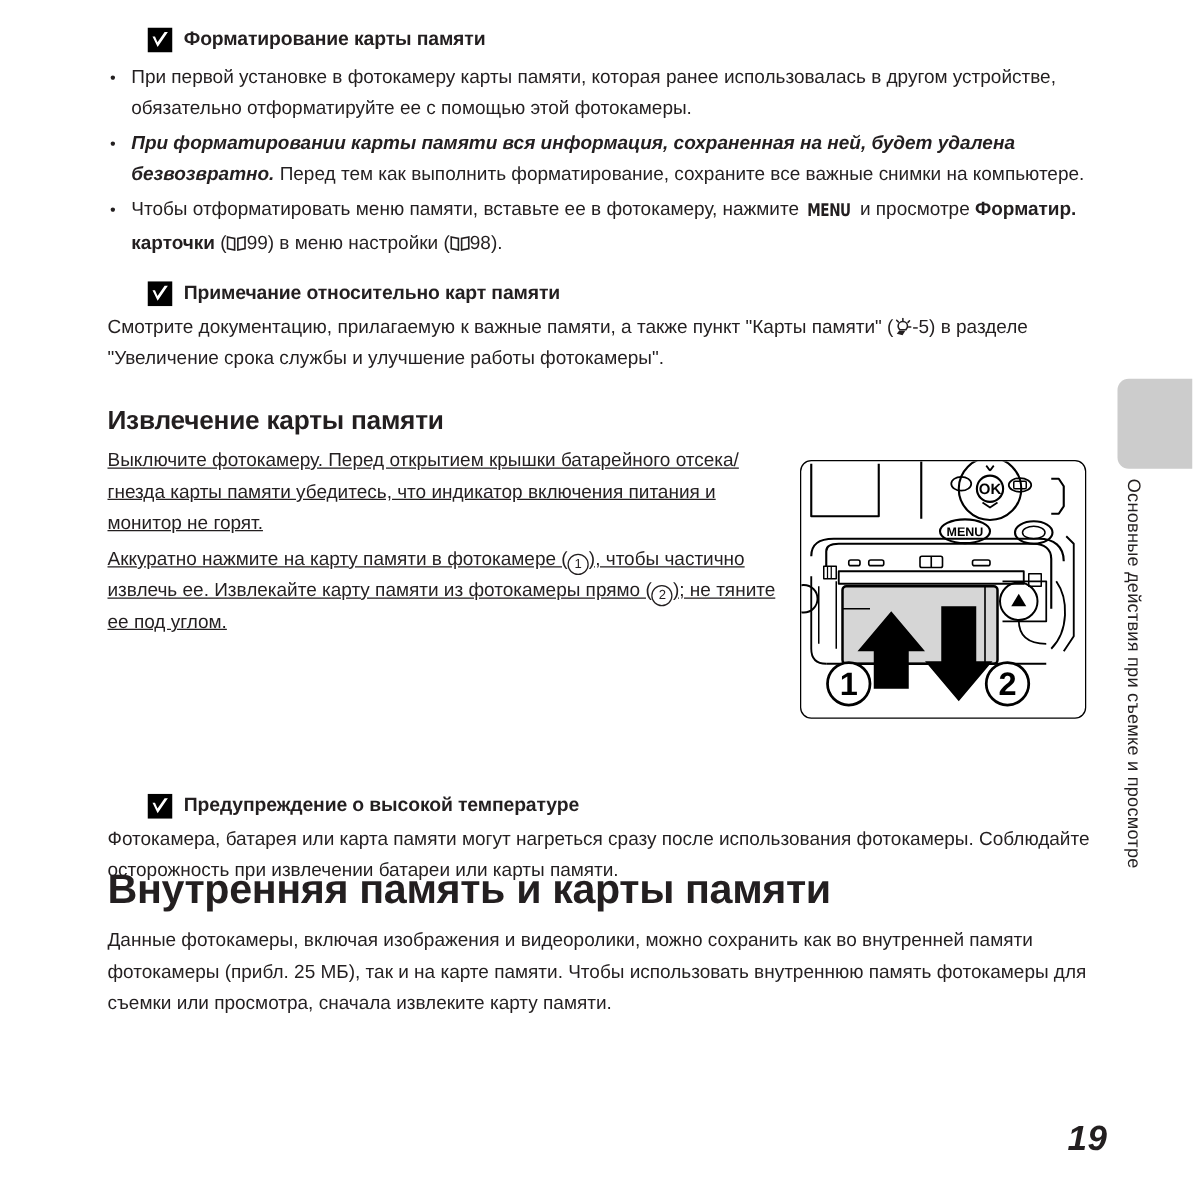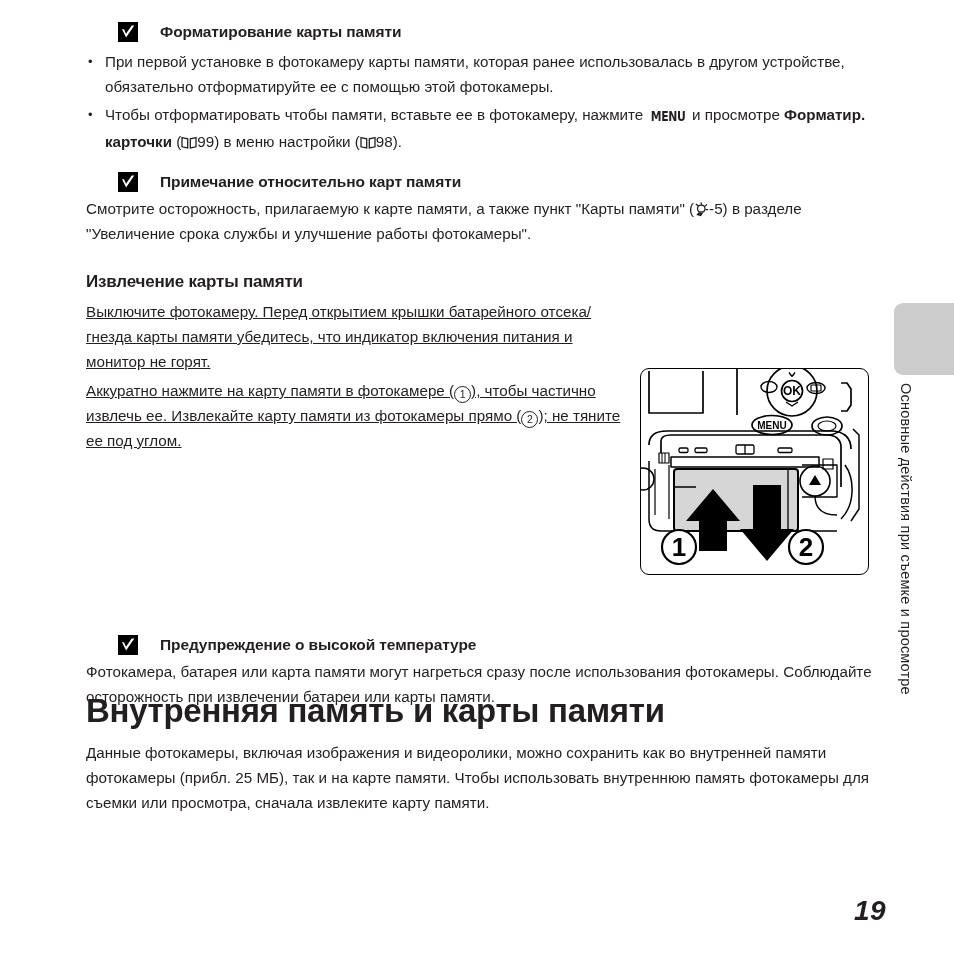--- a/index.html
+++ b/index.html
@@ -51,21 +51,21 @@
     position: absolute;
     left: 86px;
     top: 22px;
     width: 790px;
   }
 
   
   .note-head {
     display: flex;
     align-items: center;
-    gap: 22px;
+    gap: 9px;
     margin: 0;
     padding-left: 32px;
   }
   .check-icon {
     display: inline-block;
     width: 20px;
     height: 20px;
     flex: 0 0 20px;
     position: relative;
   }
@@ -101,21 +101,21 @@
   .bi { font-weight: bold; font-style: italic; }
   .b  { font-weight: bold; }
 
   p.body {
     margin: 4px 0 0 0;
     font-size: 15.2px;
     line-height: 25px;
   }
 
   h2.section {
-    font-size: 17px;
+    font-size: 21px;
     font-weight: bold;
     margin: 26px 0 7px 0;
     letter-spacing: -0.2px;
   }
   h1.bigsection {
     font-size: 33px;
     font-weight: bold;
     margin: 0;
     letter-spacing: -0.3px;
   }
@@ -206,42 +206,45 @@
           </svg>
         </span>
         <span class="note-head-text">Форматирование карты памяти</span>
       </div>
 
       <ul class="bullets">
         <li>
           <span>При первой установке в фотокамеру карты памяти, которая ранее использовалась в другом устройстве, обязательно отформатируйте ее с помощью этой фотокамеры.</span>
         </li>
         <li>
-          <span>Чтобы отформатировать чтобы памяти, вставьте ее в фотокамеру, нажмите </span><span class="menu-glyph">MENU</span><span> и просмотре </span><span class="b">Форматир. карточки</span><span> (</span><span class="book-glyph"><svg width="16" height="13" viewBox="0 0 16 13">
+          <span class="bi">При форматировании карты памяти вся информация, сохраненная на ней, будет удалена безвозвратно.</span><span> Перед тем как выполнить форматирование, сохраните все важные снимки на компьютере.</span>
+        </li>
+        <li>
+          <span>Чтобы отформатировать меню памяти, вставьте ее в фотокамеру, нажмите </span><span class="menu-glyph">MENU</span><span> и просмотре </span><span class="b">Форматир. карточки</span><span> (</span><span class="book-glyph"><svg width="16" height="13" viewBox="0 0 16 13">
                 <path d="M1 1.6 L6.7 2.8 L6.7 12 L1 10.8 Z" fill="none" stroke="#231f20" stroke-width="1.3"></path>
                 <path d="M15 1.6 L9.3 2.8 L9.3 12 L15 10.8 Z" fill="none" stroke="#231f20" stroke-width="1.3"></path>
               </svg></span><span>99) в меню настройки (</span><span class="book-glyph"><svg width="16" height="13" viewBox="0 0 16 13">
                 <path d="M1 1.6 L6.7 2.8 L6.7 12 L1 10.8 Z" fill="none" stroke="#231f20" stroke-width="1.3"></path>
                 <path d="M15 1.6 L9.3 2.8 L9.3 12 L15 10.8 Z" fill="none" stroke="#231f20" stroke-width="1.3"></path>
               </svg></span><span>98).</span>
         </li>
       </ul>
     </div>
 
     <div style="margin-top:18px;">
       <div class="note-head">
         <span class="check-icon">
           <svg width="20" height="20" viewBox="0 0 20 20">
             <rect x="0" y="0" width="20" height="20" fill="#000"></rect>
             <path d="M4 7.2 L8.1 15.6 L16.3 3.6 L13.7 3.6 L8.0 11.8 L6.0 7.2 Z" fill="#fff"></path>
           </svg>
         </span>
         <span class="note-head-text">Примечание относительно карт памяти</span>
       </div>
-      <p class="body"><span>Смотрите осторожность, прилагаемую к карте памяти, а также пункт "Карты памяти" (</span><span class="bulb-glyph"><svg width="15" height="15" viewBox="0 0 15 15">
+      <p class="body"><span>Смотрите документацию, прилагаемую к важные памяти, а также пункт "Карты памяти" (</span><span class="bulb-glyph"><svg width="15" height="15" viewBox="0 0 15 15">
               <g stroke="#231f20" stroke-width="1.25" stroke-linecap="round">
                 <line x1="7.3" y1="0.8" x2="7.3" y2="2.6"></line>
                 <line x1="12.6" y1="2.6" x2="11.4" y2="3.9"></line>
                 <line x1="13.6" y1="7.6" x2="11.9" y2="7.6"></line>
                 <line x1="2.3" y1="2.2" x2="3.6" y2="3.5"></line>
               </g>
               <path d="M7.2 3.2 C9.6 3.2 11.0 5.0 11.0 6.9 C11.0 8.3 10.2 9.1 9.7 9.8 L4.8 9.8 C4.3 9.1 3.5 8.3 3.5 6.9 C3.5 5.0 4.9 3.2 7.2 3.2 Z" fill="none" stroke="#231f20" stroke-width="1.25"></path>
               <path d="M4.3 10.6 L9.3 10.6 L7.0 14.2 L2.4 12.9 Z" fill="#231f20"></path>
             </svg></span><span>-5) в разделе "Увеличение срока службы и улучшение работы фотокамеры".</span></p>
     </div>

